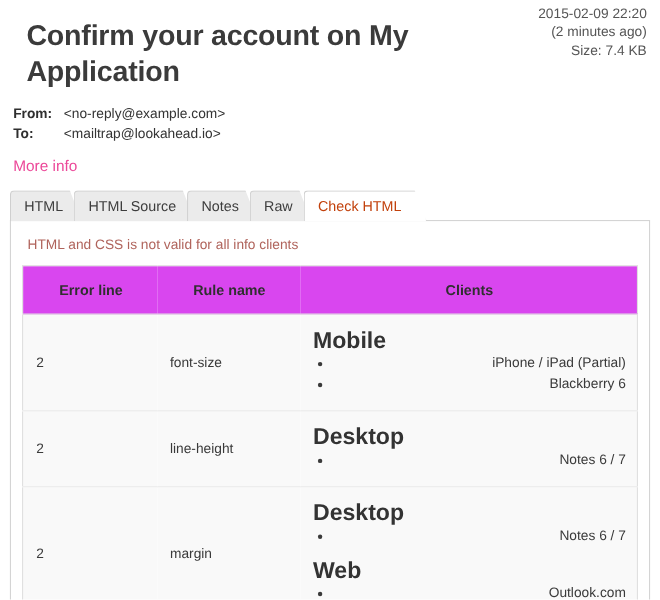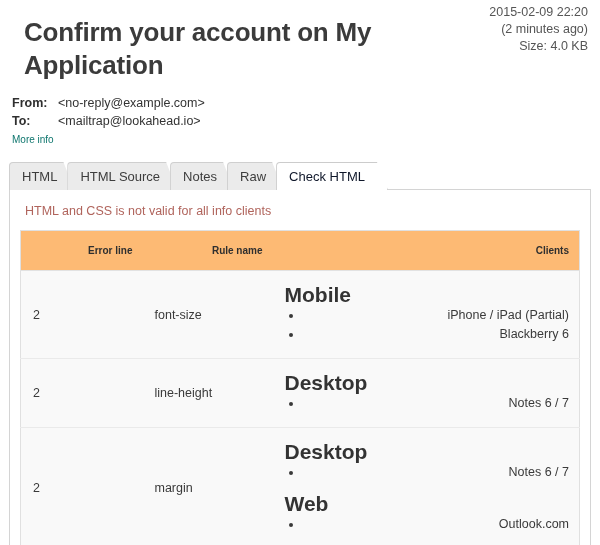--- a/index.html
+++ b/index.html
@@ -49,23 +49,23 @@
   .addr-row { display: flex; }
   .addr-label {
     font-weight: bold;
     width: 46px;
     flex: 0 0 46px;
     color: #2f2f2f;
   }
   .addr-value { color: #333333; }
   .more-info {
     display: inline-block;
-    margin-top: 1px;
-    color: #0f766e;
-    font-size: 10px;
+    margin-top: 11px;
+    color: #ec4899;
+    font-size: 14px;
     line-height: 18px;
     text-decoration: none;
     cursor: pointer;
   }
 
   
   .tabs-wrap {
     margin-top: 11px;
     padding: 0 9px;
     position: relative;
@@ -90,21 +90,21 @@
     border: 1px solid #cfcfcf;
     border-bottom: none;
     border-top-left-radius: 4px;
     -webkit-clip-path: polygon(0 0, calc(100% - 11px) 0, 100% 100%, 0 100%);
     clip-path: polygon(0 0, calc(100% - 11px) 0, 100% 100%, 0 100%);
     cursor: pointer;
     white-space: nowrap;
   }
   .tab.active {
     background: #ffffff;
-    color: #0f172a;
+    color: #c2410c;
     z-index: 5;
     border-color: #cccccc;
     padding-right: 22px;
     margin-top: 41px;
   }
 
   
   .panel {
     margin: 0 9px;
     border: 1px solid #d4d4d4;
@@ -124,26 +124,26 @@
   }
 
   
   .report-table {
     width: 100%;
     border: 1px solid #e0e0e0;
     border-collapse: collapse;
     table-layout: fixed;
   }
   .report-table thead th {
-    text-align: right;
-    font-size: 10px;
+    text-align: center;
+    font-size: 13px;
     font-weight: bold;
     color: #2f2f2f;
     padding: 14px 10px 14px 12px;
-    background: #fdba74;
+    background: #d946ef;
     border-bottom: 1px solid #e2e2e2;
     vertical-align: middle;
   }
   .col-line   { width: 122px; }
   .col-rule   { width: 130px; }
   .col-client { width: auto; }
 
   .report-table tbody tr {
     background: #f9f9f9;
     border-bottom: 1px solid #eaeaea;
@@ -179,21 +179,21 @@
   }
 </style>
 </head>
 <body>
 
 <div class="header">
 
   <div class="meta">
     <div>2015-02-09 22:20</div>
     <div>(2 minutes ago)</div>
-    <div>Size: 4.0 KB</div>
+    <div>Size: 7.4 KB</div>
   </div>
 
   <h1 class="subject">Confirm your account on My Application</h1>
 
   <div class="addresses">
     <div class="addr-row">
       <span class="addr-label">From:</span>
       <span class="addr-value">&lt;no-reply@example.com&gt;</span>
     </div>
     <div class="addr-row">

